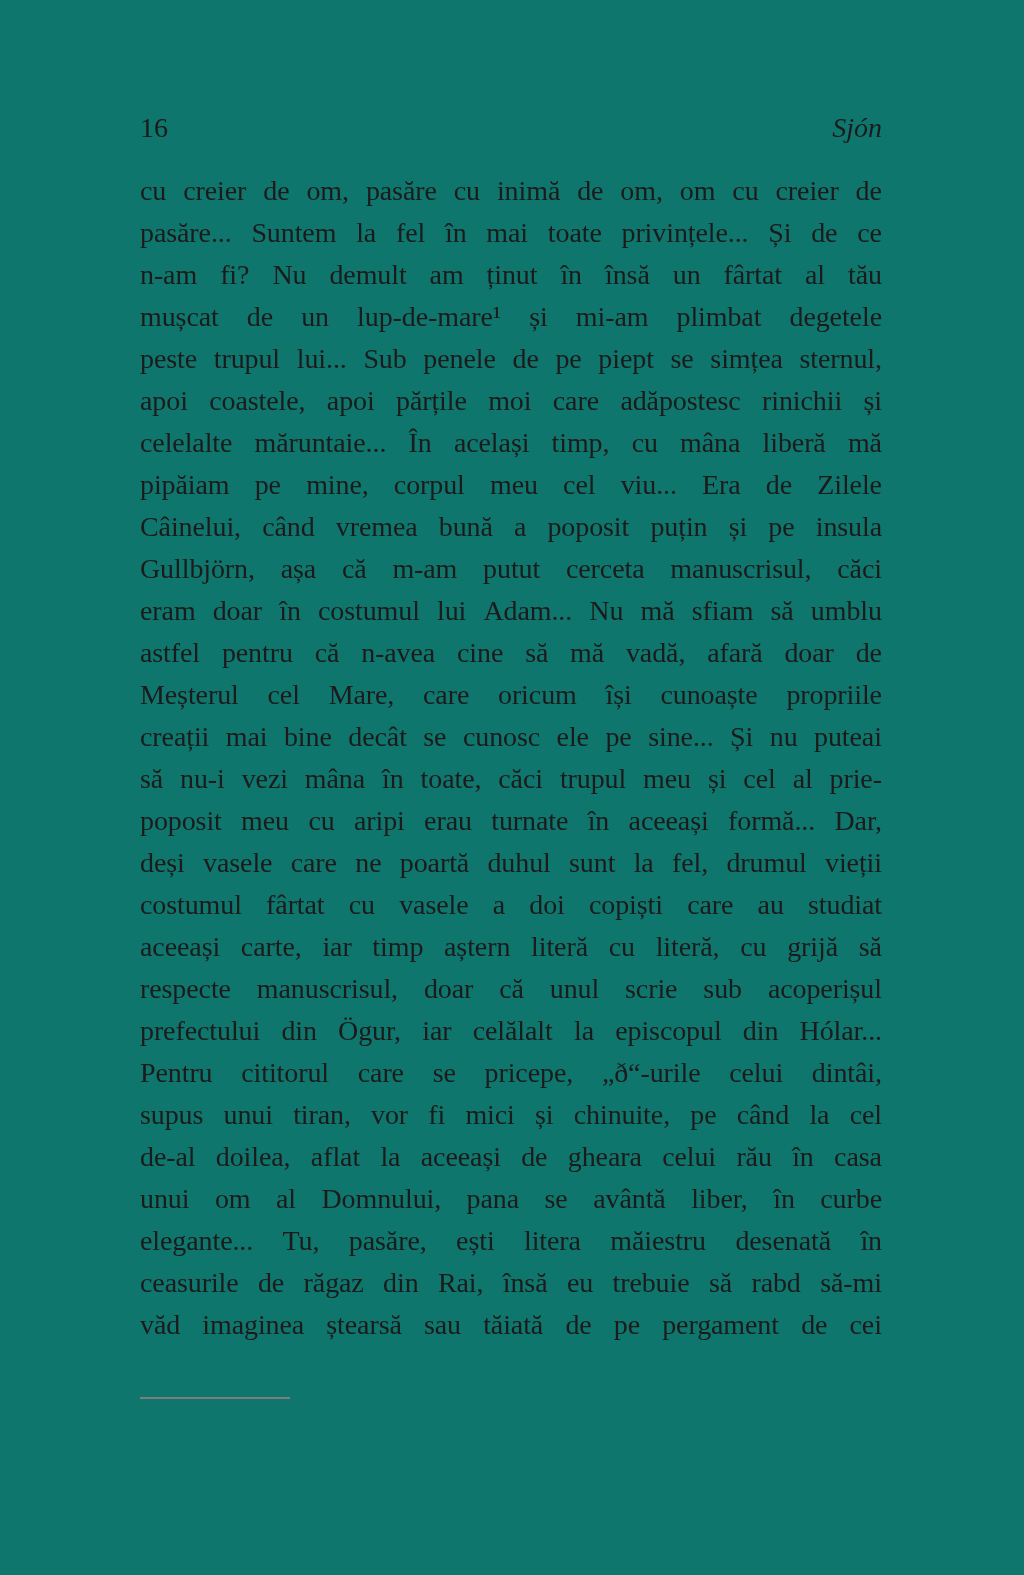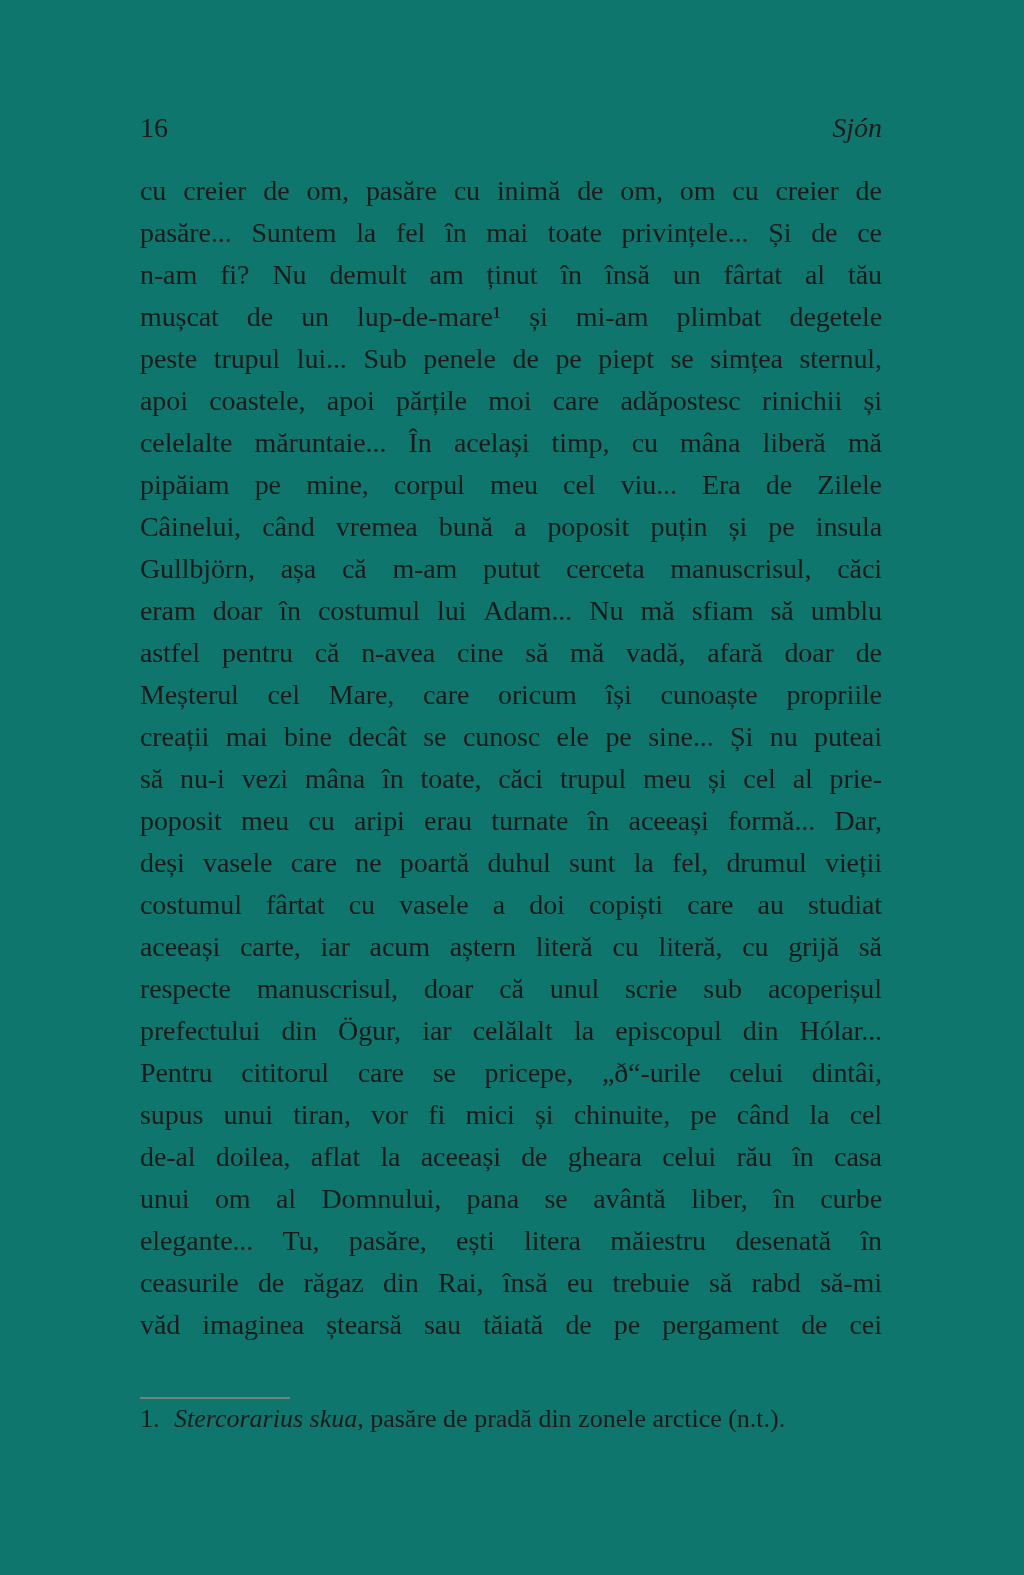--- a/index.html
+++ b/index.html
@@ -304,21 +304,21 @@
         <span>doi</span>
         <span>copiști</span>
         <span>care</span>
         <span>au</span>
         <span>studiat</span>
       </div>
       <div class="line">
         <span>aceeași</span>
         <span>carte,</span>
         <span>iar</span>
-        <span>acum</span>
+        <span>timp</span>
         <span>aștern</span>
         <span>literă</span>
         <span>cu</span>
         <span>literă,</span>
         <span>cu</span>
         <span>grijă</span>
         <span>să</span>
       </div>
       <div class="line">
         <span>respecte</span>
@@ -422,15 +422,14 @@
         <span>de</span>
         <span>pe</span>
         <span>pergament</span>
         <span>de</span>
         <span>cei</span>
       </div>
     </div>
 
   <div class="footnote-rule"></div>
 
-  <div class="footnote"><span class="fn-marker">1.</span><span class="fn-italic">Stercorarius skua</span><span>, pasăre de pradă din zonele arctice (n.t.).</span></div>
 
 </div>
 
 </body></html>

